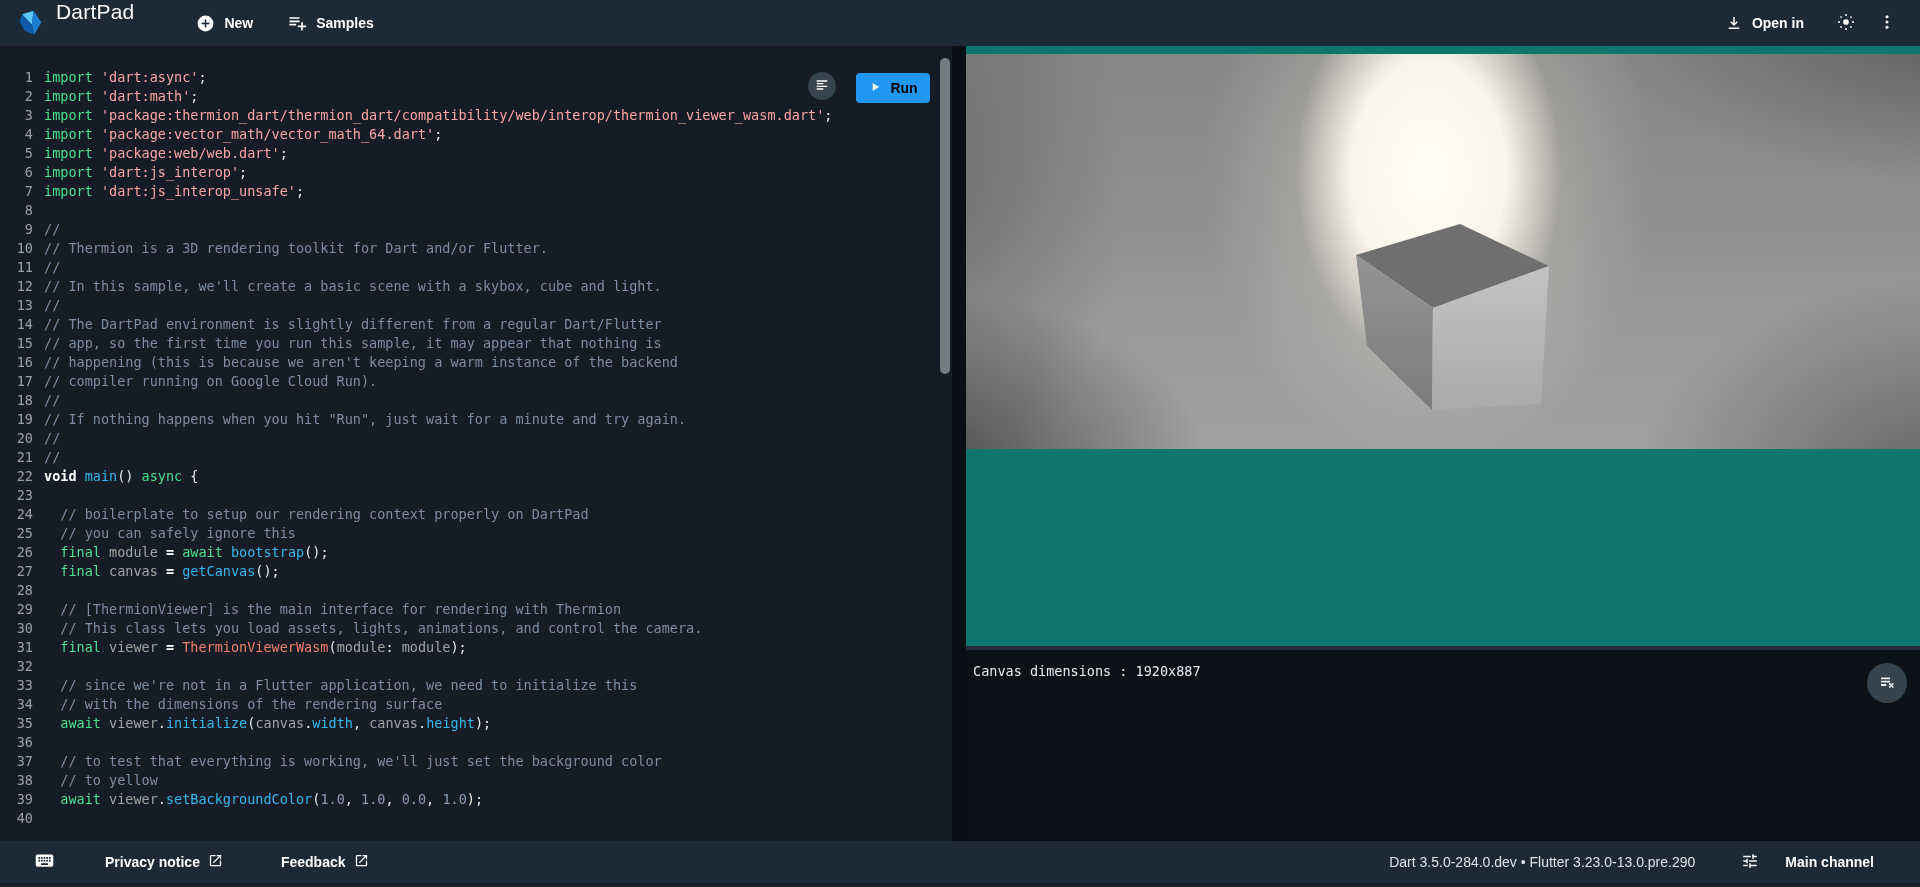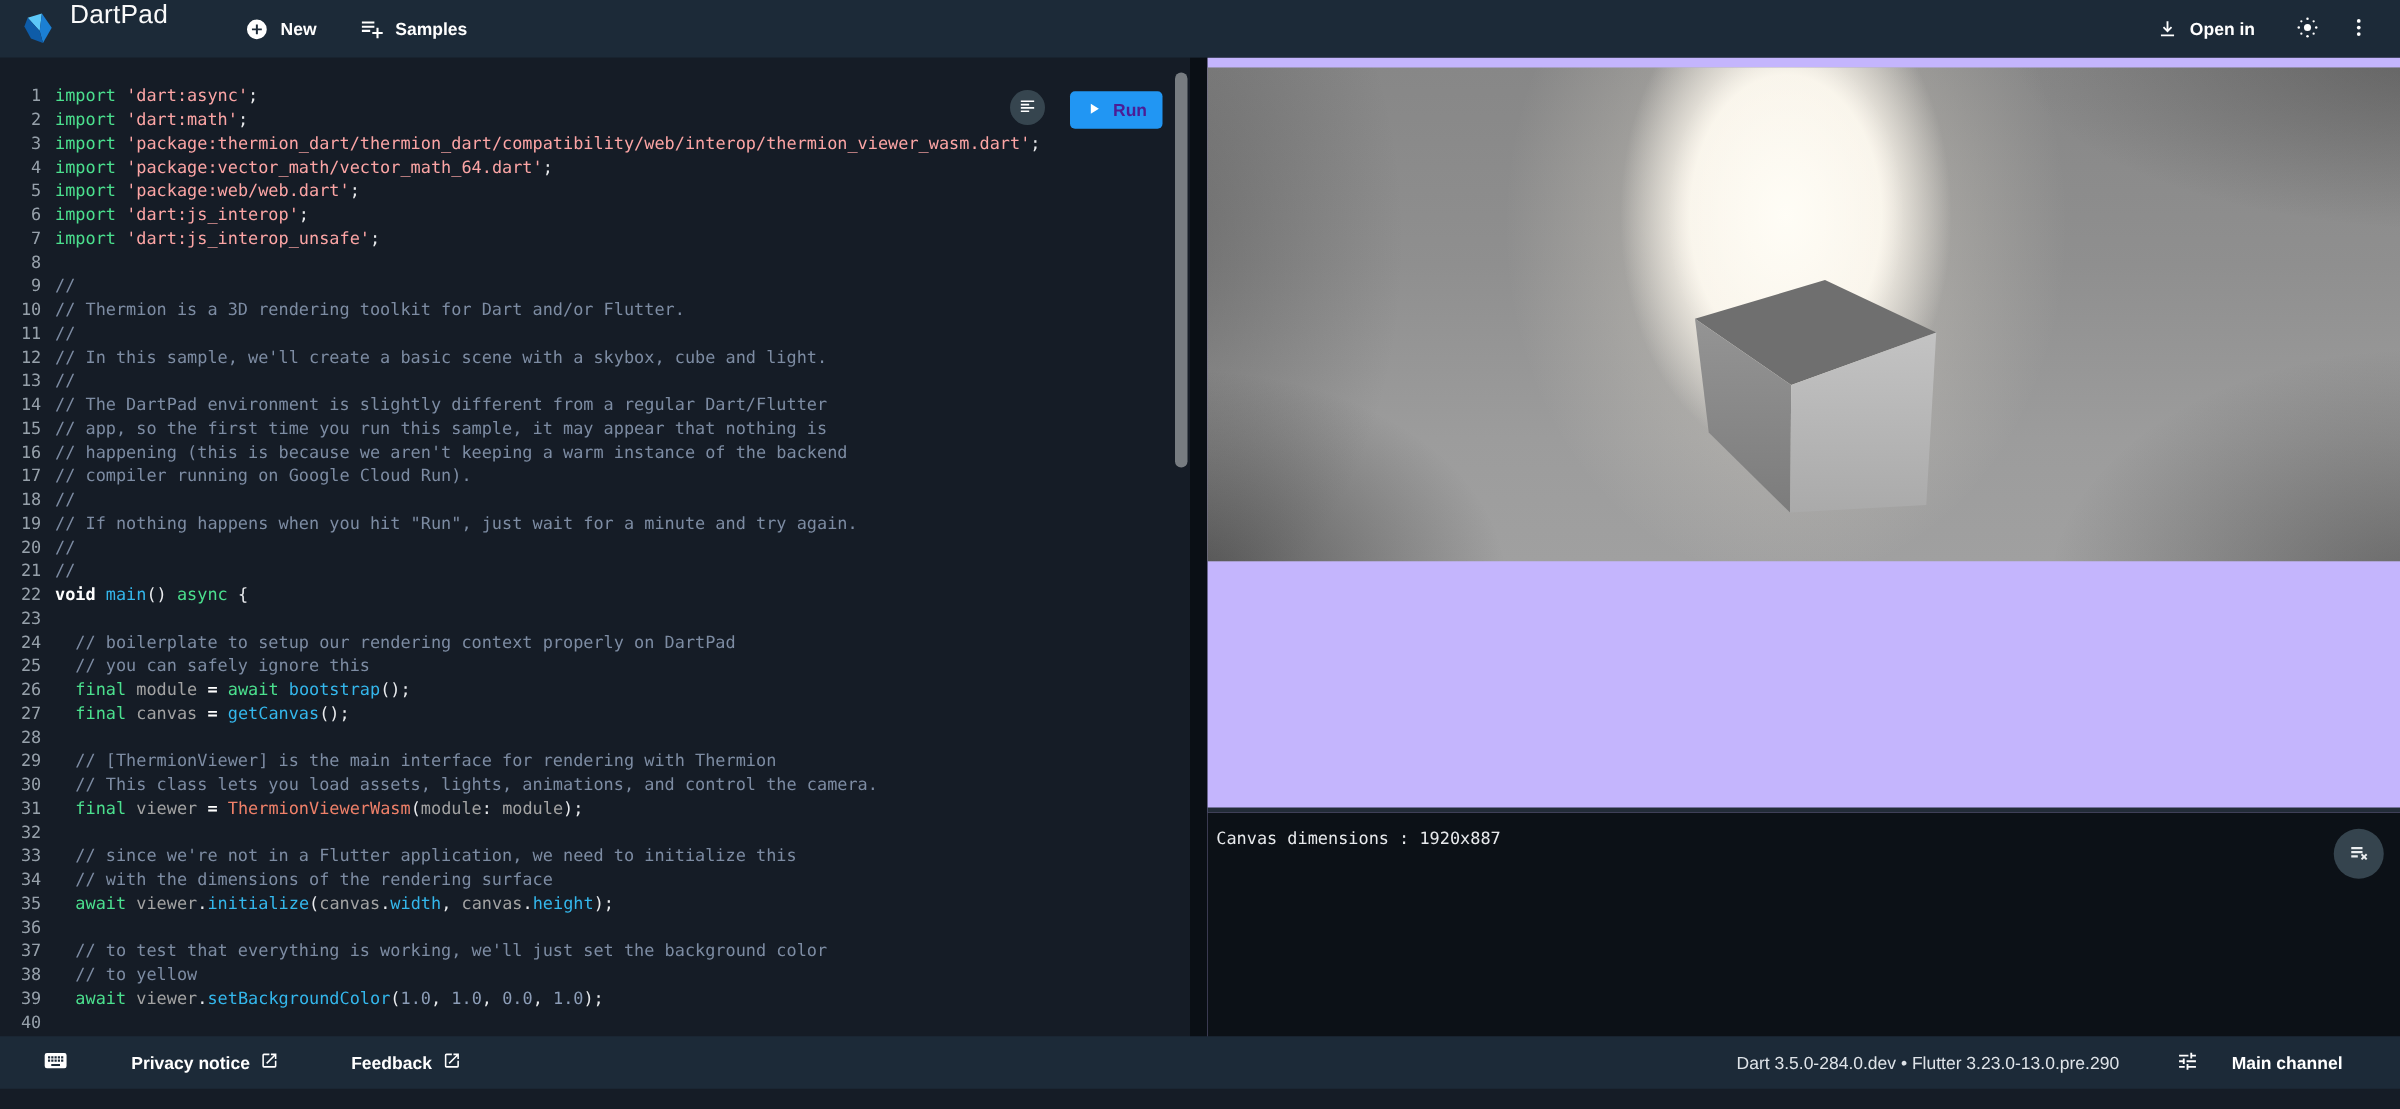--- a/index.html
+++ b/index.html
@@ -16,33 +16,33 @@
   .btn-samples { margin-left:34px; }
   .appbar-right { margin-left:auto; display:flex; align-items:center; padding-right:20px; }
   .btn-openin { margin-right:28px; }
   .icon-btn { background:none; border:none; cursor:pointer; display:flex; align-items:center; justify-content:center; padding:4px; }
   .btn-theme { margin-right:14px; }
 
   
   .main { position:absolute; top:46px; bottom:42px; left:0; right:0; }
   .editor-panel { position:absolute; left:0; top:0; bottom:0; width:952px; background:#151C26; overflow:hidden; }
   .splitter { position:absolute; left:952px; width:14px; top:0; bottom:0; background:#0A0F15; cursor:col-resize; }
-  .output-panel { position:absolute; left:966px; right:0; top:0; bottom:0; background:#c4b5fd; }
+  .output-panel { position:absolute; left:966px; right:0; top:0; bottom:0; background:#0f766e; }
 
   
   .code-area { position:absolute; top:22px; left:0; right:14px; font-family:"DejaVu Sans Mono",monospace; font-size:13.5px; line-height:19px; }
   .code-line { display:flex; height:19px; white-space:pre; }
   .gutter { flex:none; width:44px; text-align:right; padding-right:11px; color:#97A1AB; user-select:none; }
   .line-code { white-space:pre; }
   .tok-kw{color:#4BE08E} .tok-str{color:#fca5a5} .tok-cmt{color:#7D8CA3}
   .tok-var{color:#a3a3a3} .tok-fn{color:#34B7EC} .tok-cls{color:#EF8069}
   .tok-num{color:#8B9CB6} .tok-pln{color:#E8EAED} .tok-op{color:#FFFFFF;font-weight:bold}
 
   .format-btn { position:absolute; top:26px; right:116px; width:28px; height:28px; border-radius:50%; background:#36454F; border:none; display:flex; align-items:center; justify-content:center; cursor:pointer; z-index:3; }
-  .run-btn { position:absolute; top:27px; right:22px; width:74px; height:30px; background:#2196F3; border:none; border-radius:4px; color:#4c1d95; font-size:14px; font-weight:bold; display:flex; align-items:center; justify-content:center; gap:8px; cursor:pointer; z-index:3; font-family:"Liberation Sans",sans-serif; }
+  .run-btn { position:absolute; top:27px; right:22px; width:74px; height:30px; background:#2196F3; border:none; border-radius:4px; color:#000000; font-size:14px; font-weight:bold; display:flex; align-items:center; justify-content:center; gap:8px; cursor:pointer; z-index:3; font-family:"Liberation Sans",sans-serif; }
   .scroll-thumb { position:absolute; right:2px; top:12px; width:10px; height:316px; border-radius:5px; background:#82878C; opacity:.9; cursor:grab; z-index:2; }
 
   
   .render-view { position:absolute; top:8px; left:0; width:954px; height:395px;
     background:
       radial-gradient(95px 135px at 48.5% 30%, rgba(255,253,246,.98), rgba(255,251,242,0) 100%),
       radial-gradient(170px 250px at 48.5% 30%, rgba(251,246,236,.97) 45%, rgba(251,246,236,0) 78%),
       radial-gradient(300px 380px at 48.5% 32%, rgba(235,229,216,.55), rgba(235,229,216,0) 75%),
       radial-gradient(360px 240px at -2% 105%, rgba(18,18,18,.55), rgba(18,18,18,0) 72%),
       radial-gradient(420px 280px at 102% 108%, rgba(28,28,28,.45), rgba(28,28,28,0) 72%),
@@ -50,21 +50,21 @@
       radial-gradient(260px 420px at -4% 35%, rgba(52,52,52,.35), rgba(52,52,52,0) 75%),
       linear-gradient(180deg,#878787 0%,#8F8F8F 40%,#9C9C9C 75%,#A0A0A0 100%);
   }
   .render-view svg { position:absolute; top:0; left:0; }
   .console-divider { position:absolute; left:0; right:0; top:600px; height:4px; background:#232C38; }
   .console { position:absolute; left:0; right:0; top:604px; bottom:0; background:#0C1117; }
   .console-text { position:absolute; top:13px; left:7px; font-family:"DejaVu Sans Mono",monospace; font-size:13.5px; color:#E8EAED; white-space:pre; }
   .clear-btn { position:absolute; top:13px; right:13px; width:40px; height:40px; border-radius:50%; background:#35444E; border:none; display:flex; align-items:center; justify-content:center; cursor:pointer; }
 
   
-  .footer { position:absolute; bottom:16px; left:0; right:0; height:42px; background:#1C2A38; display:flex; align-items:center; font-size:14px; z-index:5; }
+  .footer { position:absolute; bottom:4px; left:0; right:0; height:42px; background:#1C2A38; display:flex; align-items:center; font-size:14px; z-index:5; }
   .kbd-btn { margin-left:30px; }
   .foot-link { display:flex; align-items:center; gap:8px; color:#fff; font-weight:bold; cursor:pointer; background:none; border:none; font-size:14px; font-family:"Liberation Sans",sans-serif; }
   .link-privacy { margin-left:46px; }
   .link-feedback { margin-left:58px; }
   .footer-right { margin-left:auto; display:flex; align-items:center; padding-right:46px; }
   .version { color:#DEE3E8; }
   .channel-btn { margin-left:46px; display:flex; align-items:center; gap:26px; color:#fff; font-weight:bold; cursor:pointer; background:none; border:none; font-size:14px; font-family:"Liberation Sans",sans-serif; }
 </style>
 </head>
 <body>

